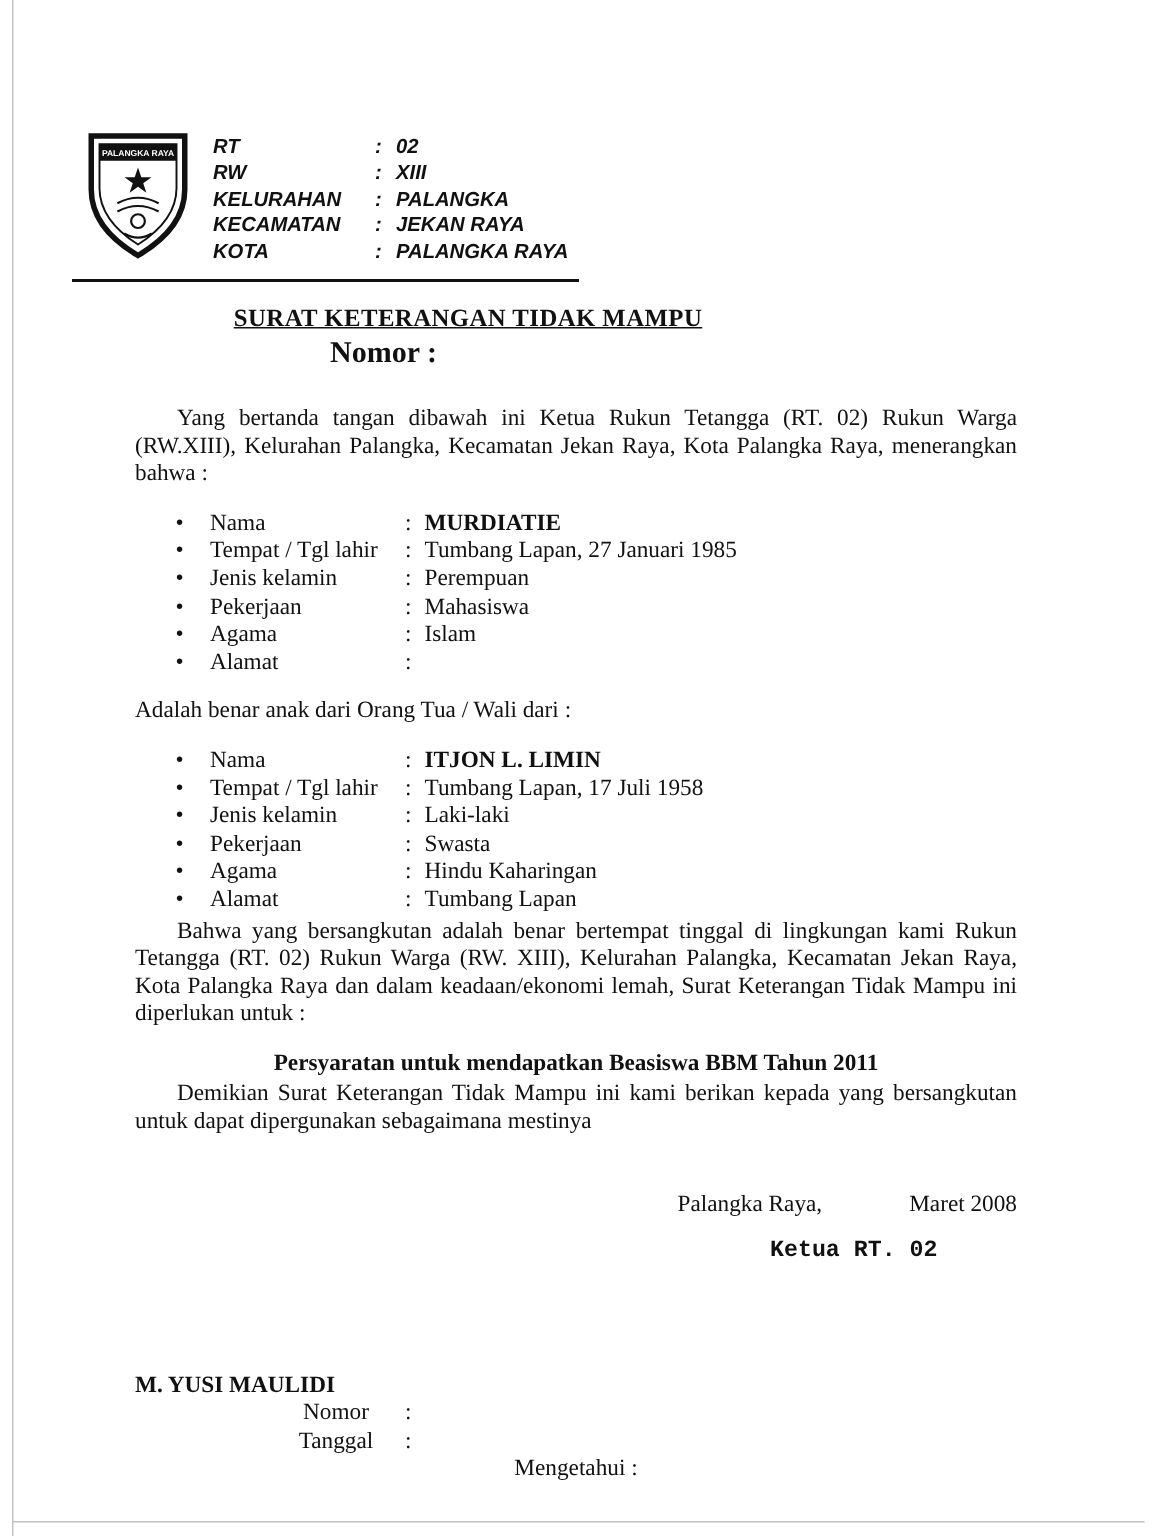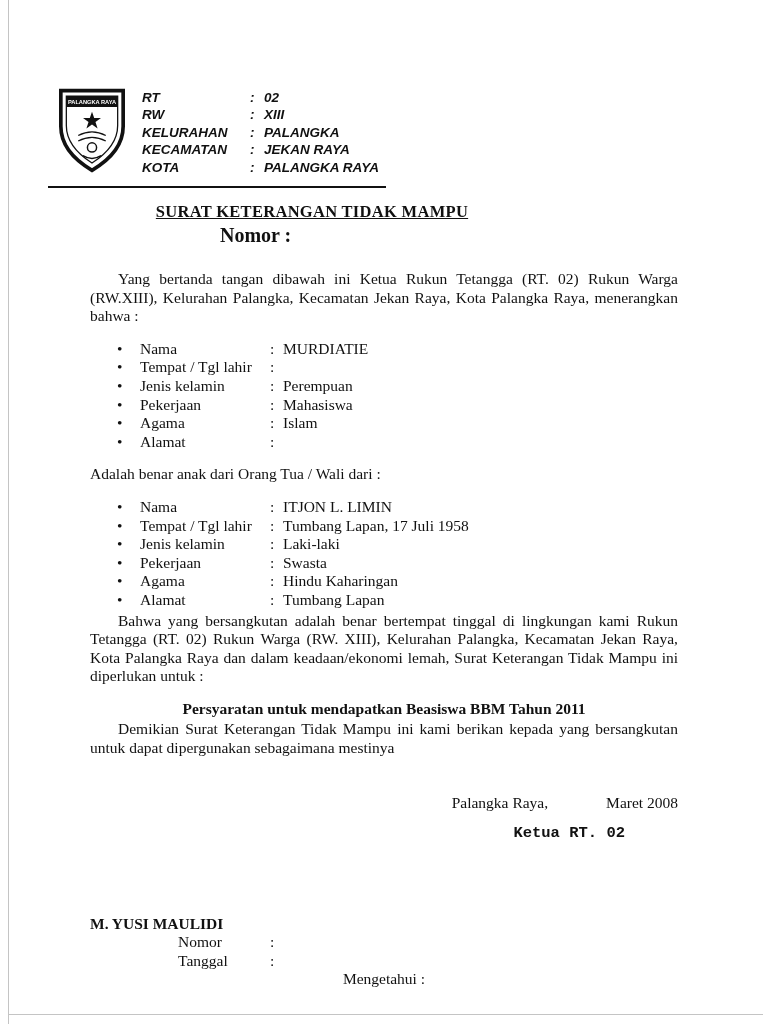--- a/index.html
+++ b/index.html
@@ -37,34 +37,34 @@
     font-size:15.5px; line-height:18.6px;
   }
   .para { text-align:justify; text-indent:28px; }
   .plain-line { margin-top:14px; }
 
   .detail-list { margin-top:14px; }
   .detail-row  { display:flex; padding-left:27px; line-height:18.6px; }
   .bullet      { width:23px; flex:none; }
   .detail-label{ width:130px; flex:none; }
   .detail-colon{ width:13px; flex:none; }
-  .bold        { font-weight:normal; }
+  .bold        { font-weight:bold; }
 
   .purpose { margin-top:14px; text-align:center; font-weight:bold; }
   .mt      { margin-top:2px; }
 
   
   .place-date { margin-top:36px; text-align:right; }
   .date-gap   { display:inline-block; width:58px; }
   .sig-role   { margin-top:12px; text-align:right; padding-right:53px; font-weight:bold;font-family:Liberation Mono, monospace; }
   .sig-name   { margin-top:72px; text-align:left; padding-right:26px; font-weight:bold; }
 
   
   .foot-row   { display:flex; padding-left:88px; line-height:18.2px; }
-  .foot-label { width:92px; flex:none; }
+  .foot-label { width:92px; flex:none;text-align:center; }
   .mengetahui { text-align:center; line-height:18.2px; }
 </style>
 </head>
 <body>
 
 <div class="scan-left"></div>
 <div class="scan-bottom"></div>
 
 <div class="header">
   <svg class="emblem" viewBox="0 0 80 96">
@@ -122,20 +122,21 @@
     <div class="detail-row">
       <span class="bullet">•</span>
       <span class="detail-label">Nama</span>
       <span class="detail-colon">:</span>
       <span class="bold">MURDIATIE</span>
     </div>
     <div class="detail-row">
       <span class="bullet">•</span>
       <span class="detail-label">Tempat / Tgl lahir</span>
       <span class="detail-colon">:</span>
+      <span>Tumbang Lapan, 27 Januari 1985</span>
     </div>
     <div class="detail-row">
       <span class="bullet">•</span>
       <span class="detail-label">Jenis kelamin</span>
       <span class="detail-colon">:</span>
       <span>Perempuan</span>
     </div>
     <div class="detail-row">
       <span class="bullet">•</span>
       <span class="detail-label">Pekerjaan</span>

